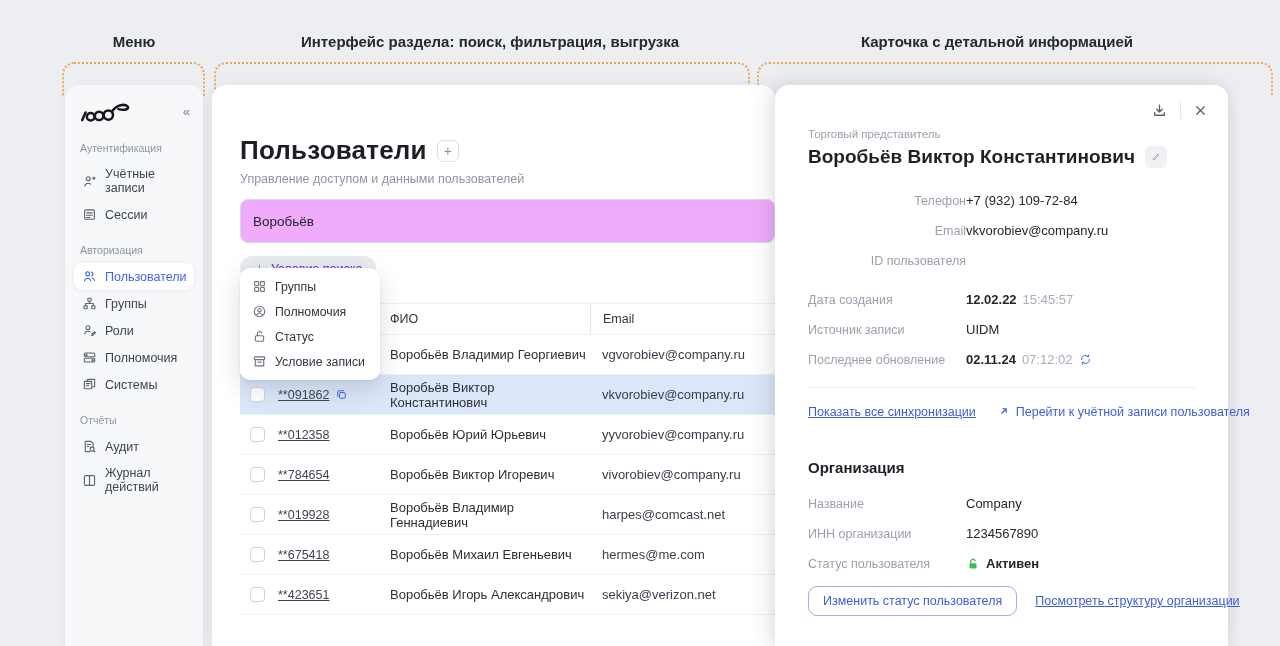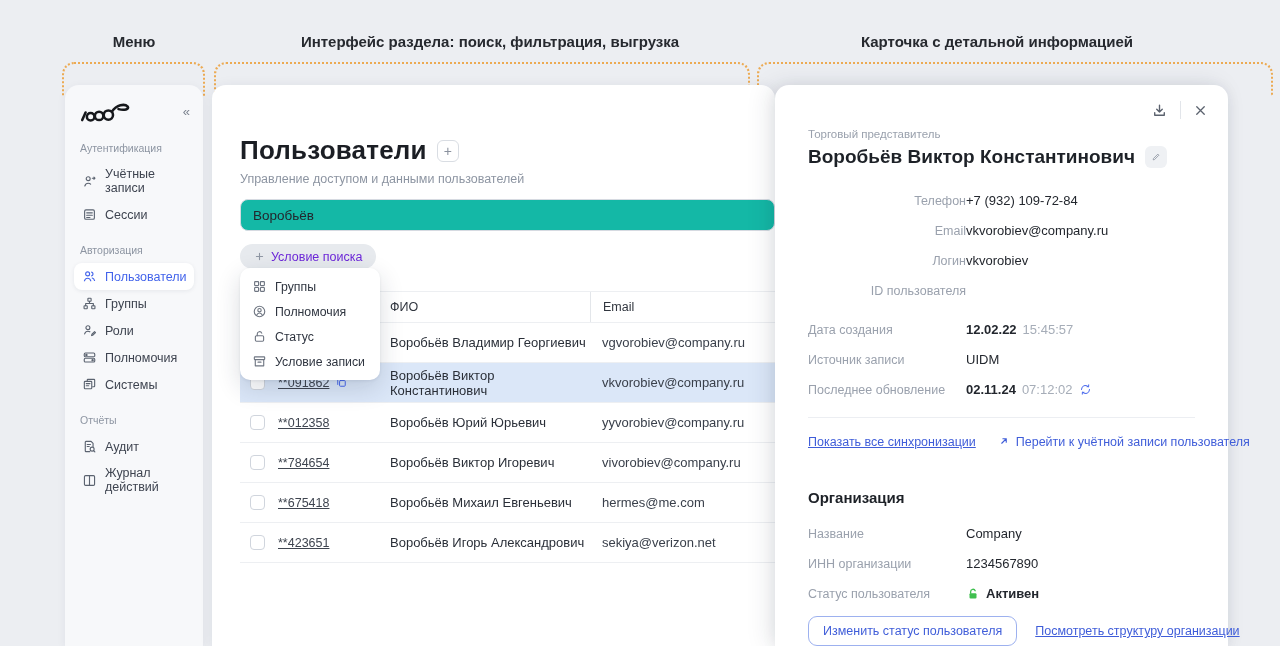--- a/index.html
+++ b/index.html
@@ -23,21 +23,21 @@
   .side-item.active{background:#ffffff;color:#4263eb;box-shadow:0 1px 4px rgba(30,40,60,.08);}
   .side-item.active svg{color:#4263eb;}
 
   
   .main{position:absolute;left:212px;top:85px;width:563px;height:561px;background:#ffffff;border-radius:14px 14px 0 0;box-shadow:0 2px 14px rgba(30,40,60,.08);z-index:3;}
   .main-inner{position:relative;height:100%;}
   .title-row{display:flex;align-items:center;gap:10px;padding:50px 0 0 28px;}
   .title-row h1{margin:0;font-size:26px;font-weight:700;color:#1b1e24;letter-spacing:.2px;}
   .add-btn{width:22px;height:22px;border:1px solid #d9dde3;border-radius:6px;background:#fff;color:#8a919e;font-size:14px;line-height:20px;text-align:center;cursor:pointer;padding:0;}
   .subtitle{margin:6px 0 0 28px;font-size:12.5px;color:#8d95a2;}
-  .search-input{display:block;margin:13px 0 0 28px;width:535px;height:32px;border:1px solid #d6dae1;border-radius:8px;padding:0 12px;font-size:13.5px;color:#23272e;background:#14b8a6;outline:none;}
+  .search-input{display:block;margin:13px 0 0 28px;width:535px;height:44px;border:1px solid #d6dae1;border-radius:8px;padding:0 12px;font-size:13.5px;color:#23272e;background:#f0abfc;outline:none;}
   .cond-pill{display:inline-flex;align-items:center;gap:6px;margin:13px 0 0 28px;height:25px;padding:0 14px;background:#e7eaee;border:none;border-radius:14px;color:#6d28d9;font-size:12.5px;cursor:pointer;}
   .cond-pill svg{color:#8f97a4;}
   .filter-menu{position:absolute;left:28px;top:183px;width:140px;background:#fff;border-radius:10px;box-shadow:0 8px 24px rgba(25,35,60,.16), 0 1px 3px rgba(25,35,60,.08);padding:6px 0;z-index:10;}
   .fm-item{display:flex;align-items:center;gap:8px;padding:5px 12px;font-size:12.3px;color:#2f3540;cursor:pointer;}
   .fm-item svg{color:#6f7682;flex:0 0 auto;}
 
   .table{margin:22px 0 0 28px;}
   .thead{display:flex;align-items:center;height:32px;border-top:1px solid #edeff2;border-bottom:1px solid #edeff2;font-size:12.5px;color:#31363f;}
   .c-check{width:38px;flex:0 0 auto;padding-left:10px;}
   .c-id{width:110px;flex:0 0 auto;}
@@ -314,20 +314,32 @@
               </div>
               <div class="c-name">Воробьёв Виктор Игоревич</div>
               <div class="c-email email-cell">vivorobiev@company.ru</div>
             </div>
             <div class="trow">
               <div class="c-check">
                 <div class="cbx"></div>
               </div>
               <div class="c-id">
                 <span class="id-cell">
+                  <span class="id-link">**019928</span>
+                </span>
+              </div>
+              <div class="c-name">Воробьёв Владимир Геннадиевич</div>
+              <div class="c-email email-cell">harpes@comcast.net</div>
+            </div>
+            <div class="trow">
+              <div class="c-check">
+                <div class="cbx"></div>
+              </div>
+              <div class="c-id">
+                <span class="id-cell">
                   <span class="id-link">**675418</span>
                 </span>
               </div>
               <div class="c-name">Воробьёв Михаил Евгеньевич</div>
               <div class="c-email email-cell">hermes@me.com</div>
             </div>
             <div class="trow">
               <div class="c-check">
                 <div class="cbx"></div>
               </div>
@@ -376,26 +388,20 @@
             <span>+7 (932) 109-72-84</span>
           </div>
         </div>
         <div class="frow">
           <div class="flabel">Email</div>
           <div class="fvalue">
             <span>vkvorobiev@company.ru</span>
           </div>
         </div>
         <div class="frow">
-          <div class="flabel">Логин</div>
-          <div class="fvalue">
-            <span>vkvorobiev</span>
-          </div>
-        </div>
-        <div class="frow">
           <div class="flabel">ID пользователя</div>
         </div>
       </div>
     <div class="fgroup" id="card-fields-meta" style="margin-top:24px;">
         <div class="frow">
           <div class="flabel">Дата создания</div>
           <div class="fvalue">
             <span class="bold">12.02.22</span>
             <span class="muted">15:45:57</span>
           </div>

